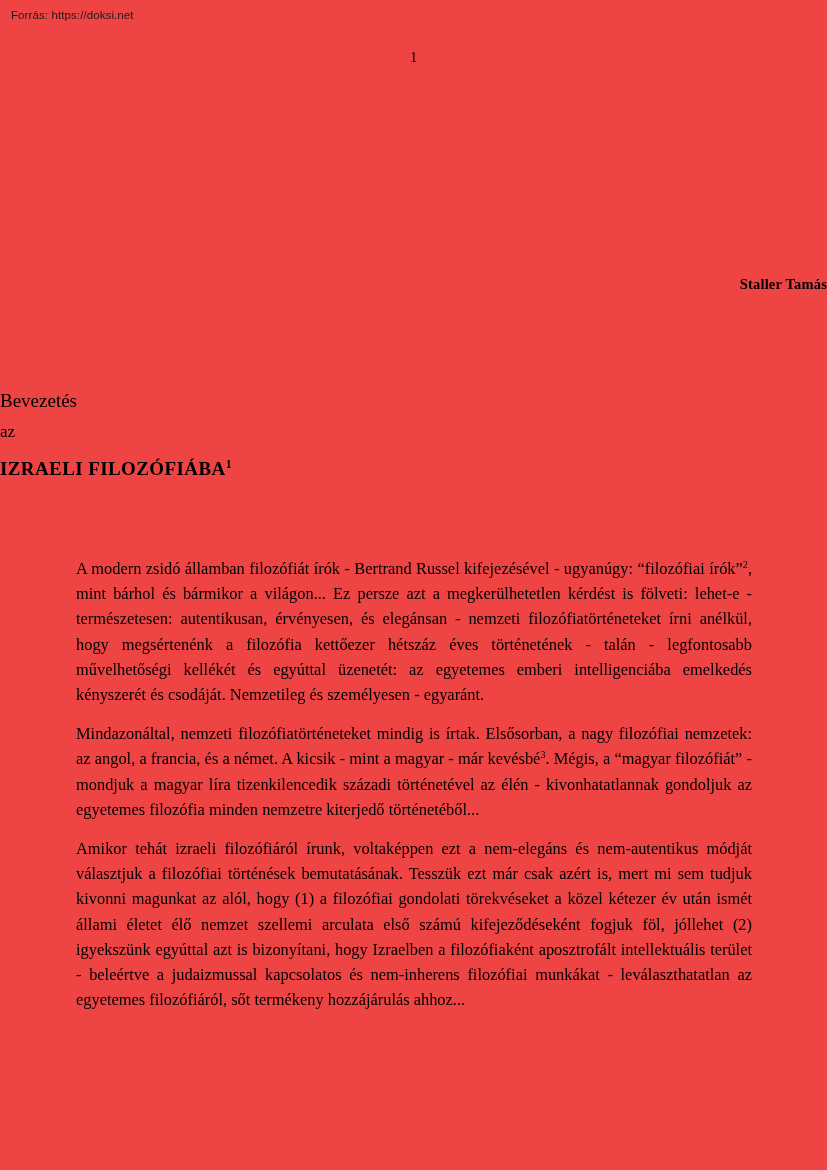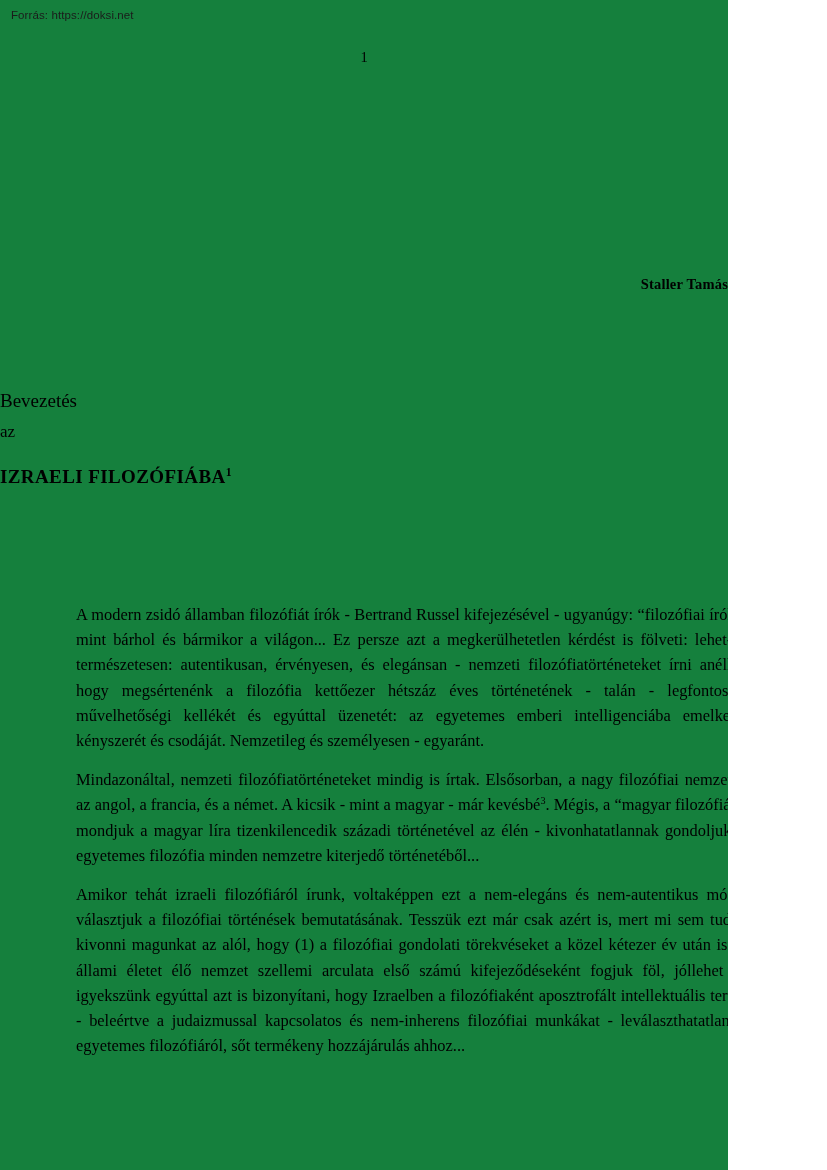--- a/index.html
+++ b/index.html
@@ -7,23 +7,23 @@
     margin: 0;
     padding: 0;
     background: #ffffff;
   }
   body {
     font-family: "Liberation Serif", serif;
     color: #000000;
   }
   .page {
     position: relative;
-    width: 728px;
+    width: 827px;
     height: 1170px;
-    background: #15803d;
+    background: #ef4444;
     overflow: hidden;
     box-sizing: border-box;
   }
 
   
   .source-header {
     position: absolute;
     left: 11px;
     top: 8px;
     font-family: "Liberation Sans", sans-serif;
@@ -85,38 +85,38 @@
     color: #000;
     margin: 7px 0 0 0;
   }
   .title-line-3 {
     font-family: "Liberation Serif", serif;
     font-size: 19px;
     line-height: 26px;
     font-weight: bold;
     letter-spacing: 0.4px;
     color: #000;
-    margin: 20px 0 0 0;
+    margin: 12px 0 0 0;
   }
   sup.fn {
     font-size: 0.62em;
     vertical-align: super;
     line-height: 0;
     font-weight: normal;
     letter-spacing: 0;
   }
   .title-line-3 sup.fn {
     font-weight: bold;
   }
 
   
   .body-text {
     position: absolute;
     left: 76px;
-    top: 602px;
+    top: 556px;
     width: 676px;
   }
   .body-text p {
     margin: 0 0 14px 0;
     font-family: "Liberation Serif", serif;
     font-size: 16.4px;
     line-height: 25.2px;
     text-align: justify;
     text-justify: inter-word;
     color: #000;

